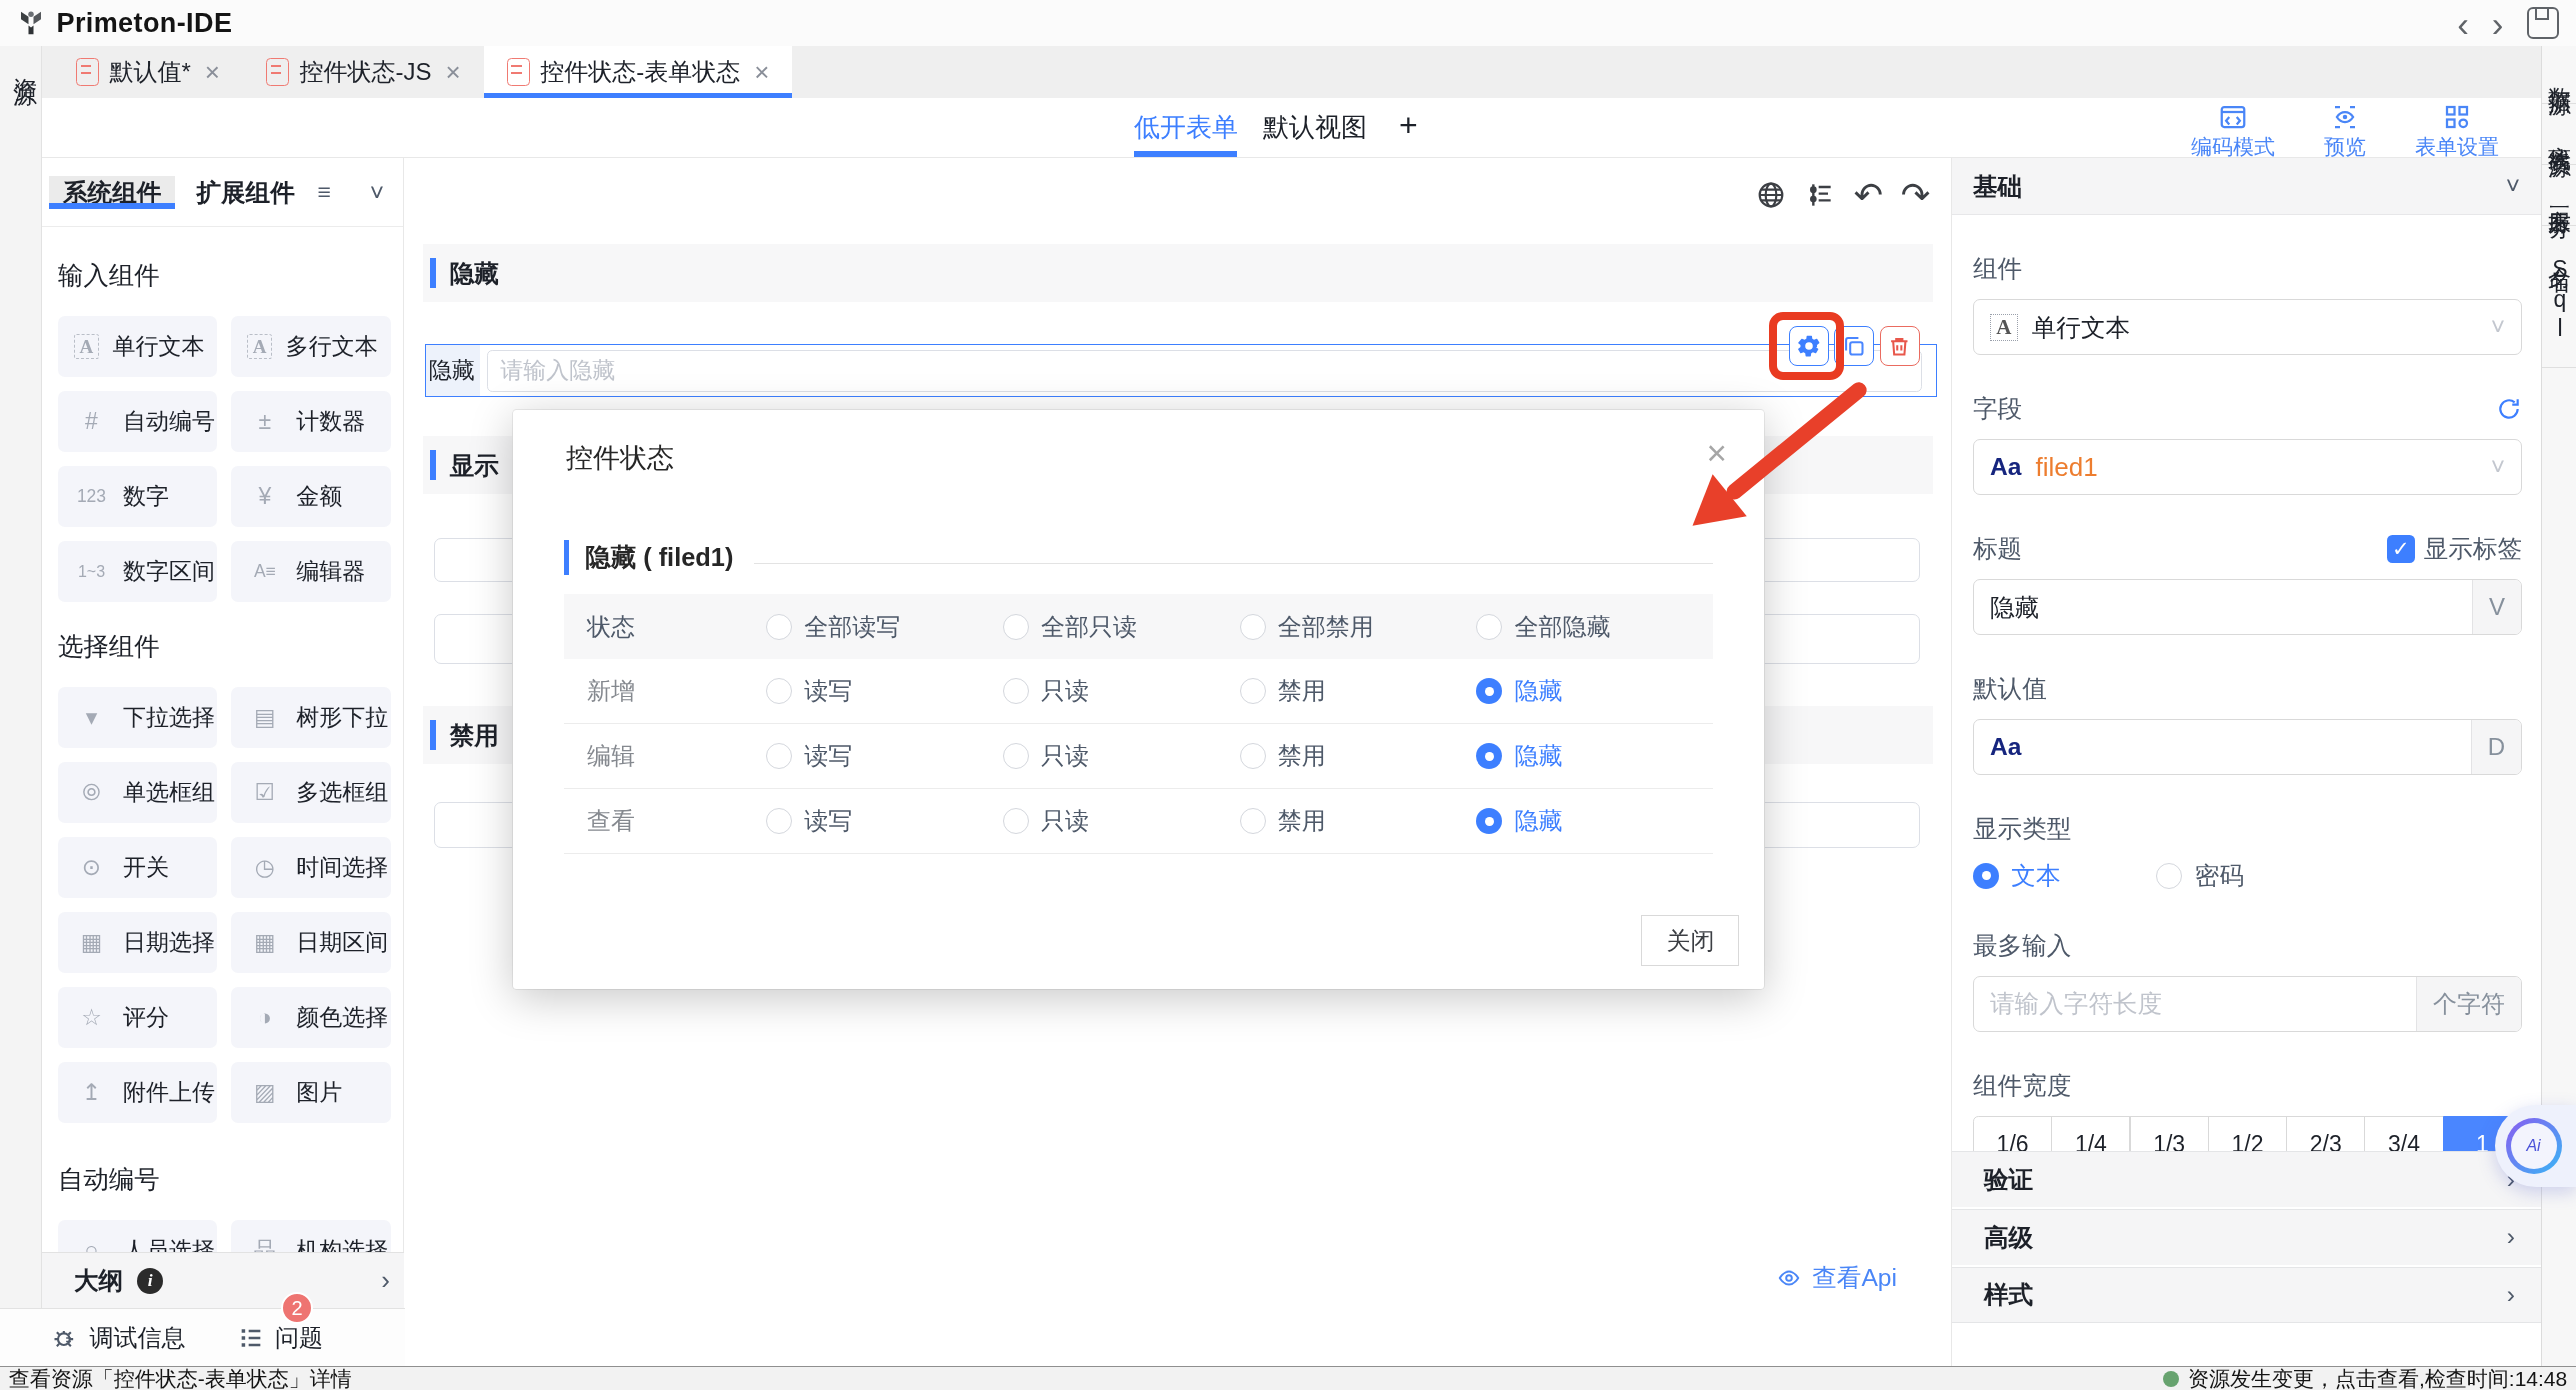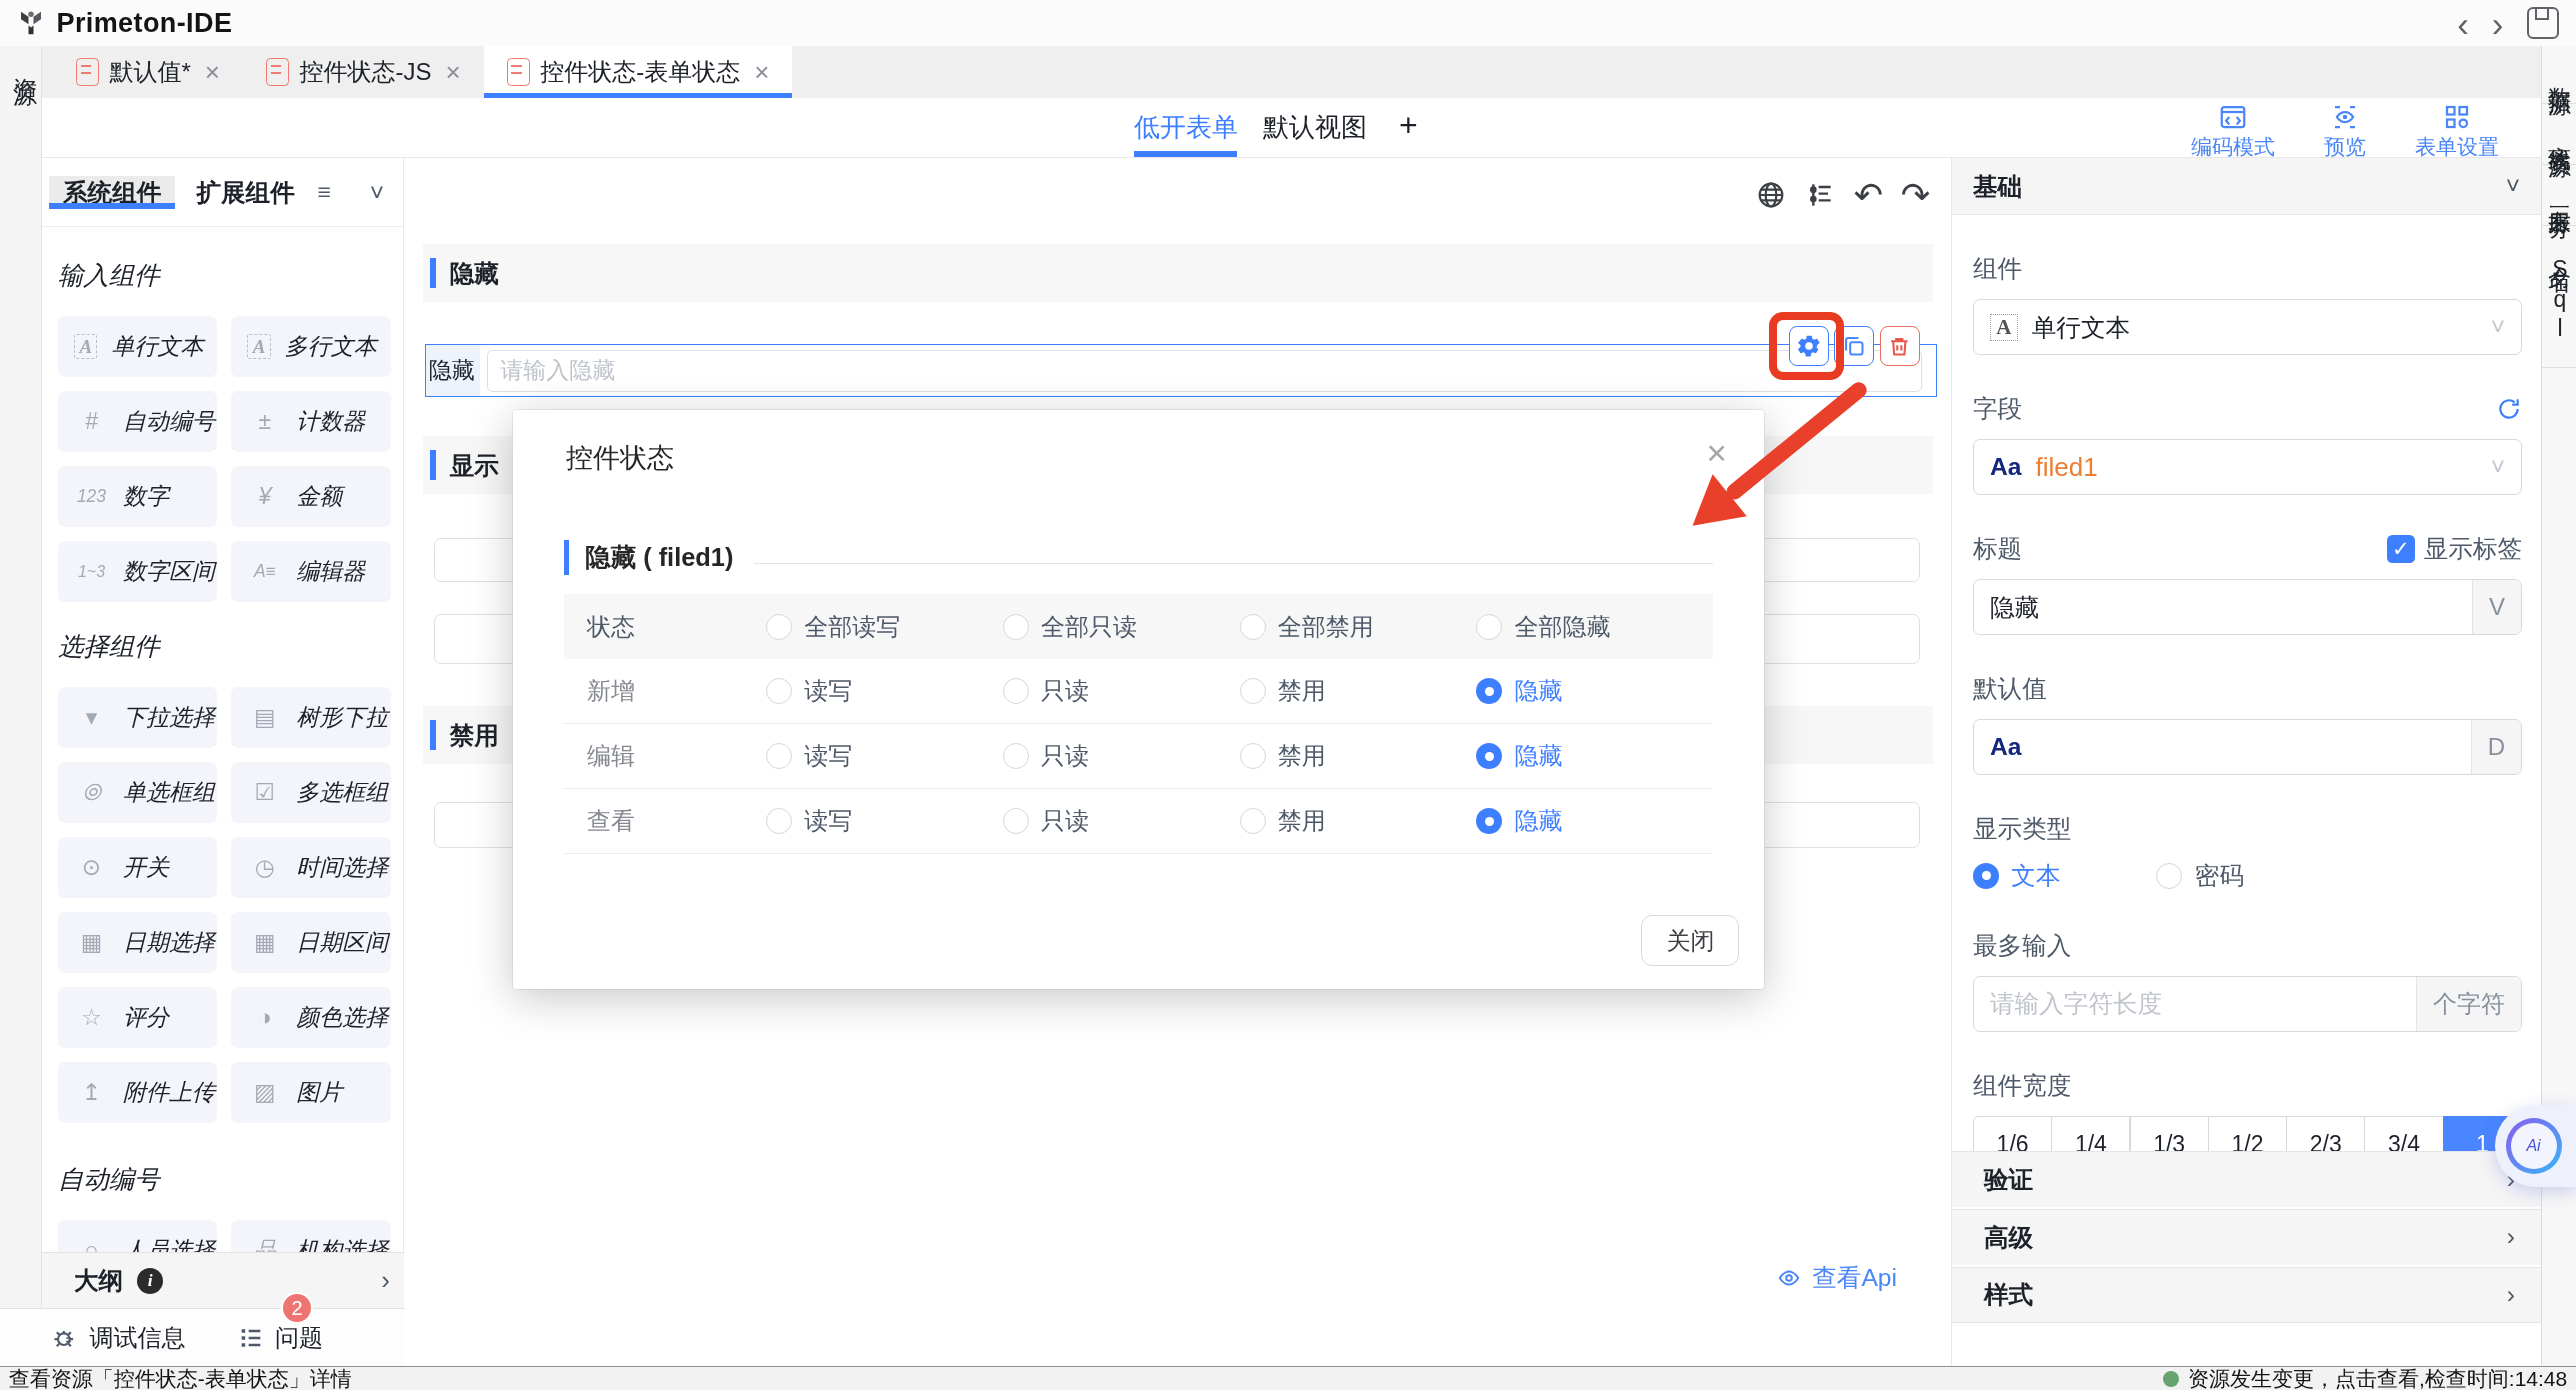--- a/index.html
+++ b/index.html
@@ -47,21 +47,21 @@
 
   
   #left-panel{left:42px;top:158px;width:362px;height:1094px;background:#fff;border-right:0.9px solid #e8e8e8;box-sizing:border-box;overflow:hidden;}
   #panel-tabs{height:68px;display:flex;align-items:center;border-bottom:0.9px solid #ececec;position:relative;}
   .ptab{display:flex;align-items:center;padding:0 14px;margin-left:7px;font-size:24.6px;font-weight:600;color:#1d2129;position:relative;cursor:pointer;}
   .ptab.active{background:#ebebeb;}
   .ptab.active::after{content:"";position:absolute;left:0;right:0;bottom:0;height:5.3px;background:#3d7fff;}
   .ptab.plain{font-weight:600;}
   #ptab-menu{font-size:23px;color:#4e5969;align-self:center;margin-left:8.8px;}
   #ptab-chev{position:absolute;right:19px;top:21px;font-size:24.6px;color:#4e5969;}
-  #panel-scroll{padding:0 12.3px 0 16px;font-style:italic;}
+  #panel-scroll{padding:0 12.3px 0 16px;}
   .sec-title{font-size:25.4px;color:#1d2129;margin-top:32px;margin-bottom:23px;}
   .cgrid{display:grid;grid-template-columns:1fr 1fr;gap:14px;}
   .citem{height:61px;background:#f4f5fa;border-radius:7px;display:flex;align-items:center;padding-left:16px;gap:14px;cursor:grab;box-sizing:border-box;}
   .ci{min-width:35px;font-size:23px;color:#a4aab5;text-align:center;}
   .ci.dash{border:1.8px dashed #b9bec7;border-radius:2.6px;padding:0.9px 4.4px;font-size:19px;min-width:auto;font-family:"Liberation Serif","DejaVu Serif",serif;font-weight:bold;}
   .cl{font-size:23px;color:#1d2129;}
 
   
   #outline-row{left:42px;top:1252px;width:362px;height:56px;background:#f5f5f6;border-top:0.9px solid #e2e2e2;display:flex;align-items:center;box-sizing:border-box;}
   #outline-row .t{font-size:24.6px;font-weight:600;margin-left:32px;}
@@ -103,21 +103,21 @@
   #mtable{position:absolute;left:51px;right:51px;top:184px;}
   .mrow{display:grid;grid-template-columns:202px 1fr 1fr 1fr 1fr;align-items:center;height:64px;border-bottom:0.9px solid #ececec;}
   .mrow.mhead{background:#f7f7f8;border-bottom:none;height:65px;}
   .mrow .rl{padding-left:23px;font-size:24px;color:#4e5969;}
   .mrow.mbody .rl{color:#85898f;}
   .opt{display:flex;align-items:center;gap:12.3px;font-size:24px;color:#4e5969;cursor:pointer;}
   .radio{width:26px;height:26px;border-radius:50%;border:1.8px solid #d4d7dd;background:#fff;box-sizing:border-box;flex:0 0 auto;}
   .opt.sel .radio{border:none;background:#3d7fff;position:relative;}
   .opt.sel .radio::after{content:"";position:absolute;left:8.8px;top:8.8px;width:8.8px;height:8.8px;border-radius:50%;background:#fff;}
   .opt.sel span.ol{color:#3d7fff;}
-  #modal-close{position:absolute;right:24.6px;bottom:23px;width:96px;height:49px;border:0.9px solid #d9d9d9;border-radius:11px;background:#fff;font-size:24px;color:#3c3f44;display:flex;align-items:center;justify-content:center;cursor:pointer;margin-top:47px;}
+  #modal-close{position:absolute;right:24.6px;bottom:23px;width:96px;height:49px;border:0.9px solid #d9d9d9;border-radius:0;background:#fff;font-size:24px;color:#3c3f44;display:flex;align-items:center;justify-content:center;cursor:pointer;margin-top:47px;}
 
   
   #arrow{left:1666px;top:377px;z-index:12;pointer-events:none;}
 
   
   #inspector{left:1951px;top:158px;width:590px;height:1208px;background:#fff;border-left:0.9px solid #e8e8e8;box-sizing:border-box;overflow:hidden;}
   #insp-head{height:56px;background:#f5f5f6;border-bottom:0.9px solid #e7e7e9;display:flex;align-items:center;justify-content:space-between;padding:0 21px;}
   #insp-head .t{font-size:24.6px;font-weight:600;}
   #insp-head .chev{font-size:24.6px;color:#4e5969;}
   #insp-body{padding:0 19px 0 21px;}

